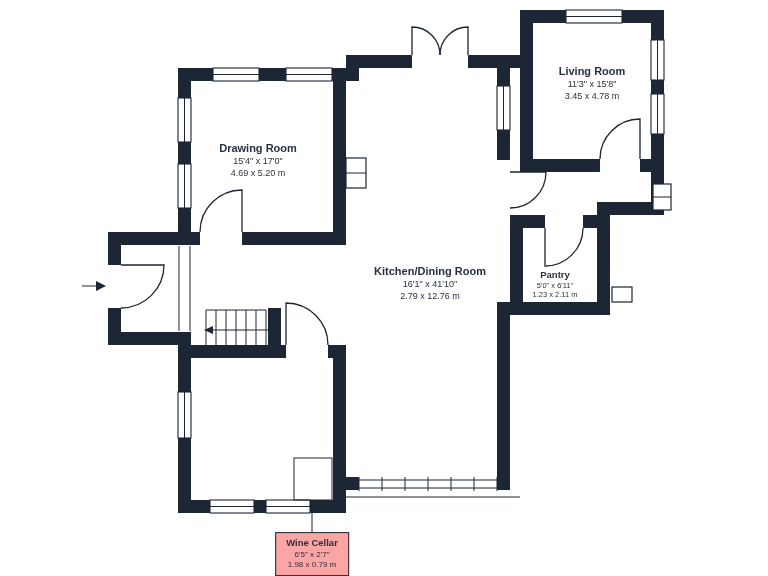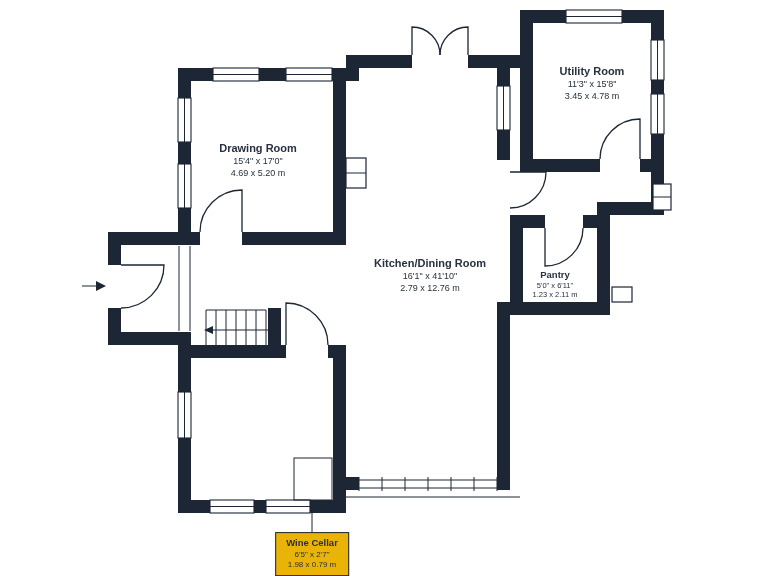--- a/index.html
+++ b/index.html
@@ -22,21 +22,21 @@
   .room-label{
     position:absolute;transform:translate(-50%,-50%);text-align:center;
     color:var(--ink);white-space:nowrap;
   }
   .room-name{font-size:11px;font-weight:bold;margin-bottom:2px;}
   .room-dims{font-size:9px;line-height:1.3;}
   .room-label.small .room-name{font-size:9.5px;margin-bottom:1px;}
   .room-label.small .room-dims{font-size:7.5px;line-height:1.25;}
   .wine-box{
     position:absolute;left:312px;top:554px;transform:translate(-50%,-50%);
-    background:#eab308;border:1px solid var(--wall);padding:4px 10px;
+    background:#fca5a5;border:1px solid var(--wall);padding:4px 10px;
     text-align:center;color:var(--ink);white-space:nowrap;
   }
   .wine-box .room-name{font-size:9.5px;}
   .wine-box .room-dims{font-size:8px;line-height:1.3;}
 </style>
 </head>
 <body>
 
 <div id="stage">
 
@@ -196,26 +196,26 @@
     </g>
   </svg>
 
   <div class="room-label" style="left:258px;top:161px">
     <div class="room-name">Drawing Room</div>
     <div class="room-dims">15'4" x 17'0"</div>
     <div class="room-dims">4.69 x 5.20 m</div>
   </div>
 
   <div class="room-label" style="left:592px;top:84px">
-    <div class="room-name">Utility Room</div>
+    <div class="room-name">Living Room</div>
     <div class="room-dims">11'3" x 15'8"</div>
     <div class="room-dims">3.45 x 4.78 m</div>
   </div>
 
-  <div class="room-label" style="left:430px;top:276px">
+  <div class="room-label" style="left:430px;top:284px">
     <div class="room-name">Kitchen/Dining Room</div>
     <div class="room-dims">16'1" x 41'10"</div>
     <div class="room-dims">2.79 x 12.76 m</div>
   </div>
 
   <div class="room-label small" style="left:555px;top:284px">
     <div class="room-name">Pantry</div>
     <div class="room-dims">5'0" x 6'11"</div>
     <div class="room-dims">1.23 x 2.11 m</div>
   </div>

